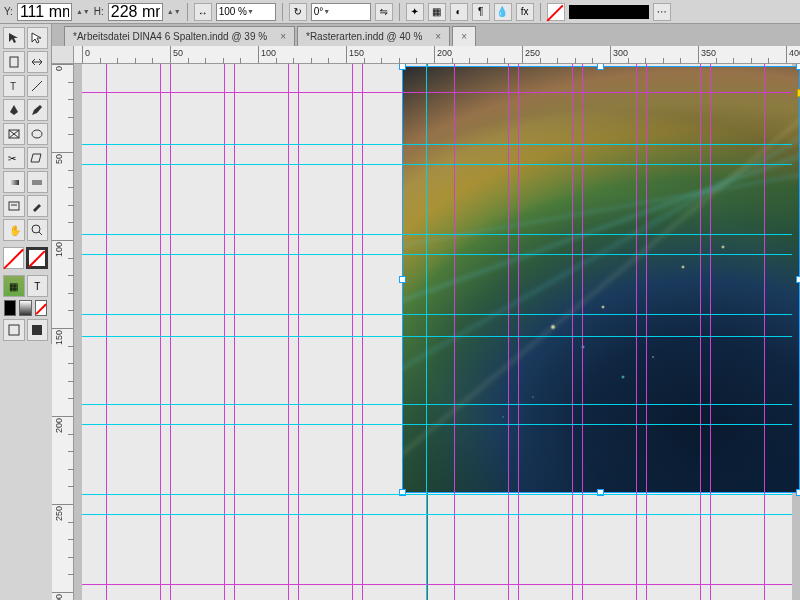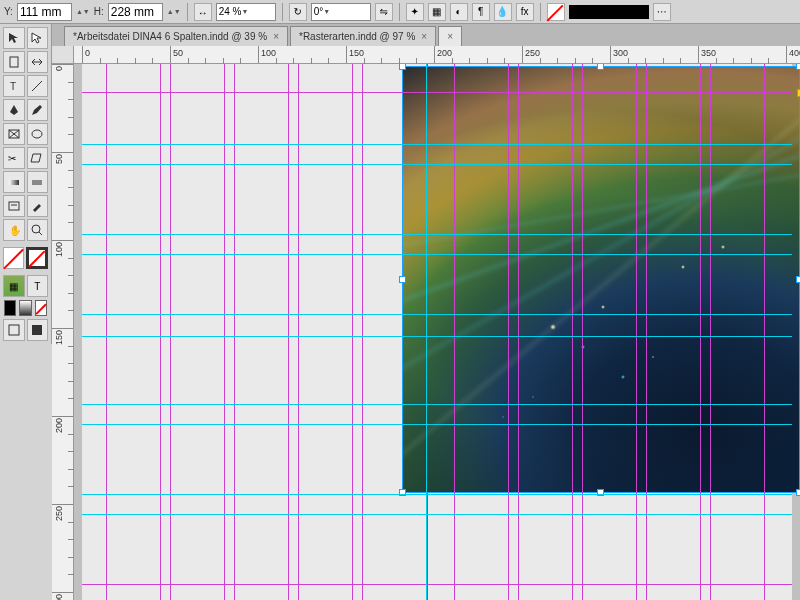--- a/index.html
+++ b/index.html
@@ -1,39 +1,39 @@
 <!DOCTYPE html>
 <html><head>
 <meta charset="utf-8">
 <style>
 * { margin: 0; padding: 0; box-sizing: border-box; font-family: Arial, sans-serif; font-size: 10px; }
 body { width: 800px; height: 600px; background: #d4d4d4; overflow: hidden; position: relative; }
 
 .control-bar { height: 24px; background: #d4d4d4; border-bottom: 1px solid #999; display: flex; align-items: center; padding: 0 4px; gap: 4px; }
 .control-bar .label { color: #333; }
-.control-bar input { width: 55px; height: 16px; border: 1px solid #888; background: #fff; padding: 8px 2px; font-size: 12px; }
+.control-bar input { width: 55px; height: 16px; border: 1px solid #888; background: #fff; padding: 8px 2px; font-size: 16px; }
 .control-bar .icon-btn { width: 18px; height: 18px; border: 1px solid #aaa; background: #e8e8e8; display: flex; align-items: center; justify-content: center; cursor: pointer; }
 .control-bar .sep { width: 1px; height: 18px; background: #999; margin: 0 2px; }
 .control-bar .dropdown { width: 60px; height: 18px; border: 1px solid #888; background: #fff; display: flex; align-items: center; padding: 0 2px; }
 .control-bar .arrow { font-size: 7px; color: #555; }
 .control-bar .stroke-preview { width: 80px; height: 14px; background: #000; }
 
 .toolbox { position: absolute; left: 0; top: 24px; width: 52px; background: #d4d4d4; border-right: 1px solid #999; padding: 2px; }
 .tool-row { display: flex; }
 .tool { width: 24px; height: 22px; border: 1px solid #aaa; background: #e8e8e8; display: flex; align-items: center; justify-content: center; cursor: pointer; margin: 1px; position: relative; }
 .tool svg { width: 14px; height: 14px; }
 .swatch-row { display: flex; padding: 2px; gap: 3px; }
 .swatch { width: 16px; height: 16px; border: 1px solid #666; position: relative; }
 .swatch.fill { background: #000; }
 .swatch.none::after { content: ''; position: absolute; width: 140%; height: 2px; background: red; top: 50%; left: -20%; transform: rotate(-45deg); }
 .tool.big { width: 22px; height: 22px; }
 .tool.big.red::after { content: ''; position: absolute; width: 140%; height: 2px; background: red; top: 50%; left: -20%; transform: rotate(-45deg); }
 
 .tab-bar { position: absolute; left: 52px; top: 24px; right: 0; height: 22px; background: #b8b8b8; display: flex; align-items: flex-end; padding-left: 12px; }
-.tab { height: 20px; background: #d4d4d4; border: 1px solid #888; border-bottom: none; padding: 0 8px; display: flex; align-items: center; gap: 6px; margin-right: 2px; cursor: pointer; font-size: 10px; color: #333; }
+.tab { height: 20px; background: #d4d4d4; border: 1px solid #888; border-bottom: none; padding: 0 8px; display: flex; align-items: center; gap: 13px; margin-right: 2px; cursor: pointer; font-size: 10px; color: #333; }
 .tab.active { background: #e8e8e8; }
 .tab .close { cursor: pointer; color: #666; }
 
 .ruler-h { position: absolute; left: 74px; top: 46px; right: 0; height: 18px; background: #f0f0f0; border-bottom: 1px solid #999; }
 .ruler-h .tick { position: absolute; top: 0; width: 1px; height: 100%; background: #888; }
 .ruler-h .tick.major::after { content: attr(data-val); position: absolute; top: 2px; left: 3px; font-size: 9px; color: #333; }
 .ruler-h .tick.minor { height: 6px; top: 12px; }
 
 .ruler-v { position: absolute; left: 52px; top: 64px; width: 22px; bottom: 0; background: #f0f0f0; border-right: 1px solid #999; }
 .ruler-v .tick { position: absolute; left: 0; height: 1px; width: 100%; background: #888; }
@@ -85,21 +85,21 @@
 <div class="control-bar">
   <span class="label">Y:</span>
   <input value="111 mm" style="">
   <span class="arrow">▲▼</span>
   <span class="label">H:</span>
   <input value="228 mm" style="">
   <span class="arrow">▲▼</span>
   <div class="sep"></div>
   <div class="icon-btn">↔</div>
   <div class="dropdown">
-      <span>24 %</span>
+      <span>100 %</span>
       <span class="arrow">▼</span>
     </div>
   <div class="sep"></div>
   <div class="icon-btn">↻</div>
   <div class="dropdown">
       <span>0°</span>
       <span class="arrow">▼</span>
     </div>
   <div class="icon-btn">⇋</div>
   <div class="sep"></div>
@@ -262,21 +262,21 @@
       </div>
   </div>
 </div>
 
 <div class="tab-bar">
   <div class="tab">
       <span>*Arbeitsdatei DINA4 6 Spalten.indd @ 39 %</span>
       <span class="close">×</span>
     </div>
   <div class="tab">
-      <span>*Rasterarten.indd @ 97 %</span>
+      <span>*Rasterarten.indd @ 40 %</span>
       <span class="close">×</span>
     </div>
   <div class="tab active">
       <span class="close">×</span>
     </div>
 </div>
 
 <div class="ruler-corner"></div>
 <div class="ruler-h" id="rh">
     <div class="tick major" data-val="0" style="left: 8px;"></div>

